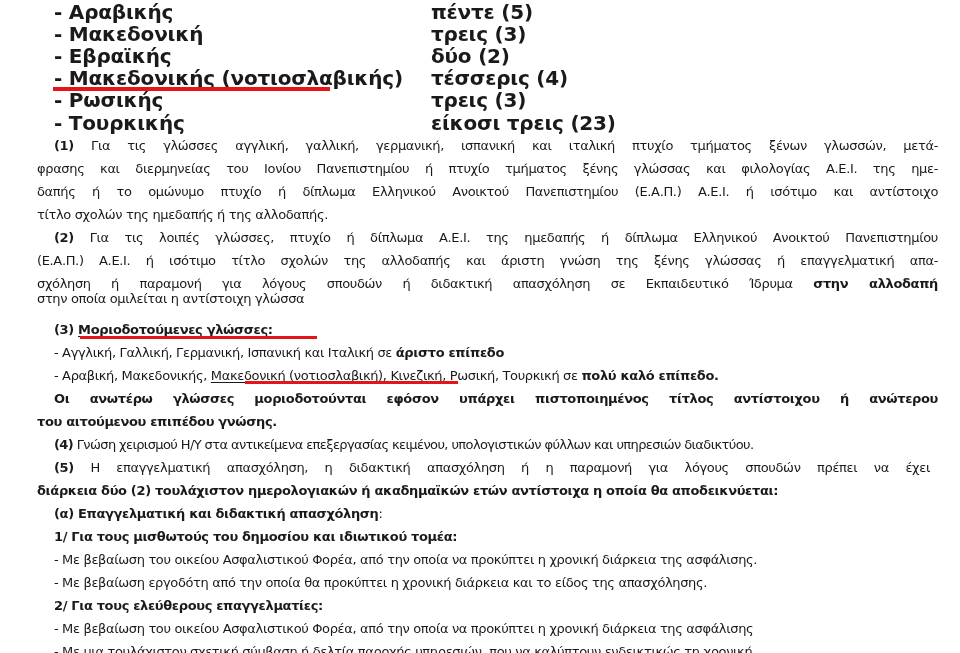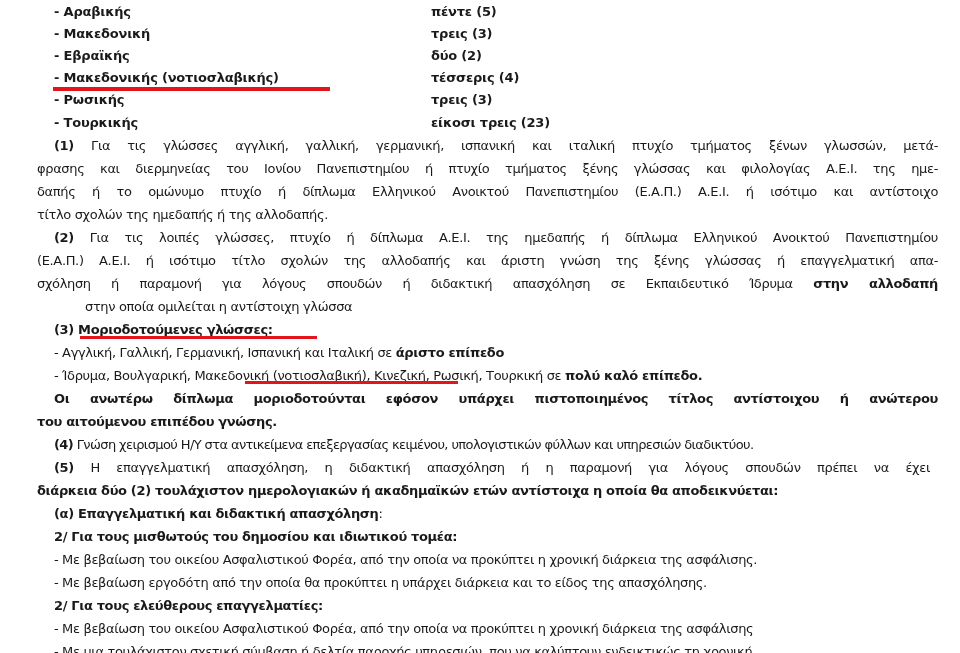--- a/index.html
+++ b/index.html
@@ -6,25 +6,25 @@
     body {
       width: 960px; height: 653px; overflow: hidden; position: relative;
       font-family: "DejaVu Sans", sans-serif; color: #1a1a1a;
     }
     .page { position: absolute; left: 0; top: 0; width: 960px; height: 653px; }
     .line {
       position: absolute; white-space: nowrap; font-size: 13px; line-height: 22px;
       letter-spacing: -0.35px;
     }
     .b { font-weight: bold; }
-    .lang-name { position: absolute; left: 54px; font-weight: bold; font-size: 13px; line-height: 22px; white-space: nowrap; letter-spacing: -0.2px; }
-    .lang-count { position: absolute; left: 431px; font-weight: bold; font-size: 13px; line-height: 22px; white-space: nowrap; letter-spacing: -0.2px; }
+    .lang-name { position: absolute; left: 54px; font-weight: bold; font-size: 20px; line-height: 22px; white-space: nowrap; letter-spacing: -0.2px; }
+    .lang-count { position: absolute; left: 431px; font-weight: bold; font-size: 20px; line-height: 22px; white-space: nowrap; letter-spacing: -0.2px; }
     .just { text-align: justify; text-align-last: justify; }
     .red-ul { position: absolute; height: 3px; background: #e3141a; }
-    .u { text-decoration-thickness: 1px; text-underline-offset: 2px; }
+    .u { text-decoration: underline; text-decoration-thickness: 1px; text-underline-offset: 2px; }
   </style>
 </head>
 <body>
 
 <div class="page">
 
   <div>
     <span class="lang-name" style="top:1px">- Αραβικής</span>
     <span class="lang-count" style="top:1px">πέντε (5)</span>
 
@@ -55,57 +55,57 @@
   </div>
 
   <div>
     <div class="line just" style="top:227px; left:54px; width:884px;">
       <span class="b">(2)</span><span> Για τις λοιπές γλώσσες, πτυχίο ή δίπλωμα Α.Ε.Ι. της ημεδαπής ή δίπλωμα Ελληνικού Ανοικτού Πανεπιστημίου</span>
     </div>
     <div class="line just" style="top:250px; left:37px; width:901px;">(Ε.Α.Π.) Α.Ε.Ι. ή ισότιμο τίτλο σχολών της αλλοδαπής και άριστη γνώση της ξένης γλώσσας ή επαγγελματική απα-</div>
     <div class="line just" style="top:273px; left:37px; width:901px;">
       <span>σχόληση ή παραμονή για λόγους σπουδών ή διδακτική απασχόληση σε Εκπαιδευτικό Ίδρυμα </span><span class="b">στην αλλοδαπή</span>
     </div>
-    <div class="line" style="top:296px; left:37px;margin-left:48px;">στην οποία ομιλείται η αντίστοιχη γλώσσα</div>
+    <div class="line" style="top:288px; left:37px;">στην οποία ομιλείται η αντίστοιχη γλώσσα</div>
   </div>
 
   <div>
     <div class="line b" style="top:319px; left:54px;">
       <span>(3)</span>
       <span class="u">Μοριοδοτούμενες γλώσσες:</span>
     </div>
     <div class="red-ul" style="left:80px; top:336px; width:237px; height:3px;"></div>
 
     <div class="line" style="top:342px; left:54px;">
       <span>- Αγγλική, Γαλλική, Γερμανική, Ισπανική και Ιταλική σε </span><span class="b">άριστο επίπεδο</span>
     </div>
     <div class="line" style="top:365px; left:54px;">
-      <span>- Ίδρυμα, Βουλγαρική, </span><span class="u">Μακεδονική (νοτιοσλαβική)</span><span>, Κινεζική, Ρωσική, Τουρκική σε </span><span class="b">πολύ καλό επίπεδο.</span>
+      <span>- Αραβική, Μακεδονικής, </span><span class="u">Μακεδονική (νοτιοσλαβική)</span><span>, Κινεζική, Ρωσική, Τουρκική σε </span><span class="b">πολύ καλό επίπεδο.</span>
     </div>
     <div class="red-ul" style="left:245px; top:381px; width:213px; height:3px;"></div>
 
-    <div class="line b just" style="top:388px; left:54px; width:884px;">Οι ανωτέρω δίπλωμα μοριοδοτούνται εφόσον υπάρχει πιστοποιημένος τίτλος αντίστοιχου ή ανώτερου</div>
+    <div class="line b just" style="top:388px; left:54px; width:884px;">Οι ανωτέρω γλώσσες μοριοδοτούνται εφόσον υπάρχει πιστοποιημένος τίτλος αντίστοιχου ή ανώτερου</div>
     <div class="line b" style="top:411px; left:37px;">του αιτούμενου επιπέδου γνώσης.</div>
   </div>
 
   <div>
     <div class="line" style="top:434px; left:54px; letter-spacing:-0.6px;">
       <span class="b">(4)</span><span> Γνώση χειρισμού Η/Υ στα αντικείμενα επεξεργασίας κειμένου, υπολογιστικών φύλλων και υπηρεσιών διαδικτύου.</span>
     </div>
   </div>
 
   <div>
     <div class="line just" style="top:457px; left:54px; width:876px;">
       <span class="b">(5)</span><span> Η επαγγελματική απασχόληση, η διδακτική απασχόληση ή η παραμονή για λόγους σπουδών πρέπει να έχει</span>
     </div>
     <div class="line" style="top:480px; left:37px;font-weight:bold;">διάρκεια δύο (2) τουλάχιστον ημερολογιακών ή ακαδημαϊκών ετών αντίστοιχα η οποία θα αποδεικνύεται:</div>
     <div class="line" style="top:503px; left:54px;">
       <span class="b">(α) Επαγγελματική και διδακτική απασχόληση</span><span>:</span>
     </div>
-    <div class="line b" style="top:526px; left:54px;">2/ Για τους μισθωτούς του δημοσίου και ιδιωτικού τομέα:</div>
+    <div class="line b" style="top:526px; left:54px;">1/ Για τους μισθωτούς του δημοσίου και ιδιωτικού τομέα:</div>
     <div class="line" style="top:549px; left:54px;">- Με βεβαίωση του οικείου Ασφαλιστικού Φορέα, από την οποία να προκύπτει η χρονική διάρκεια της ασφάλισης.</div>
-    <div class="line" style="top:572px; left:54px;">- Με βεβαίωση εργοδότη από την οποία θα προκύπτει η υπάρχει διάρκεια και το είδος της απασχόλησης.</div>
+    <div class="line" style="top:572px; left:54px;">- Με βεβαίωση εργοδότη από την οποία θα προκύπτει η χρονική διάρκεια και το είδος της απασχόλησης.</div>
     <div class="line b" style="top:595px; left:54px;text-align:right;">2/ Για τους ελεύθερους επαγγελματίες:</div>
     <div class="line" style="top:618px; left:54px;">- Με βεβαίωση του οικείου Ασφαλιστικού Φορέα, από την οποία να προκύπτει η χρονική διάρκεια της ασφάλισης</div>
     <div class="line" style="top:641px; left:54px;">- Με μια τουλάχιστον σχετική σύμβαση ή δελτία παροχής υπηρεσιών, που να καλύπτουν ενδεικτικώς τη χρονική</div>
   </div>
 
 </div>
 
 </body></html>

